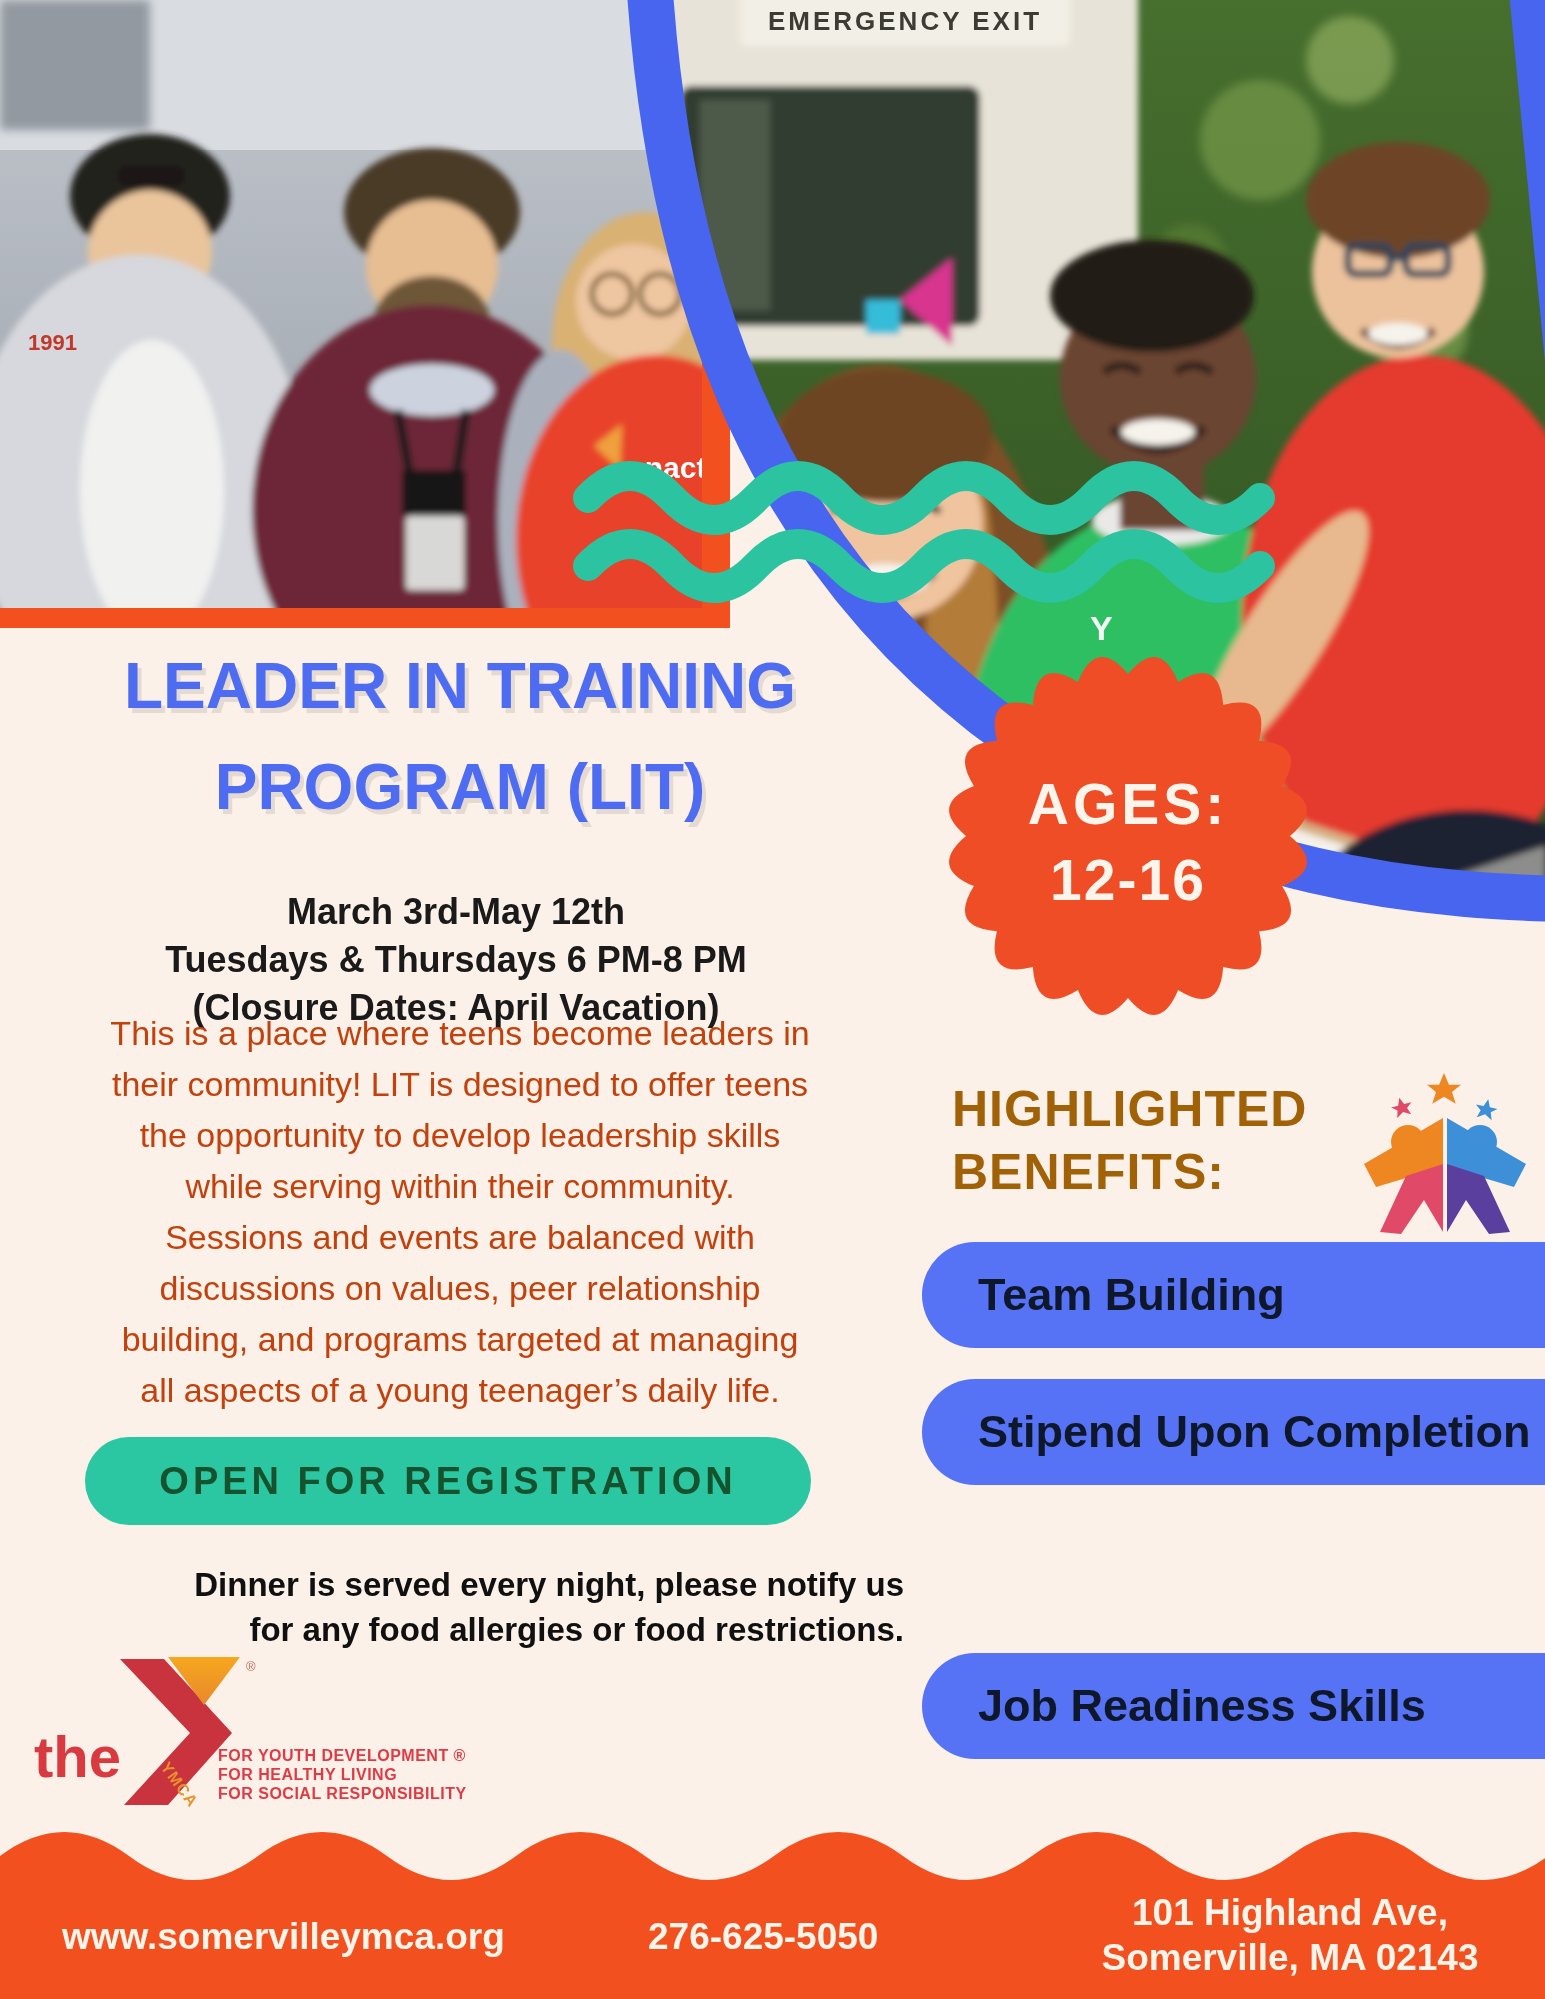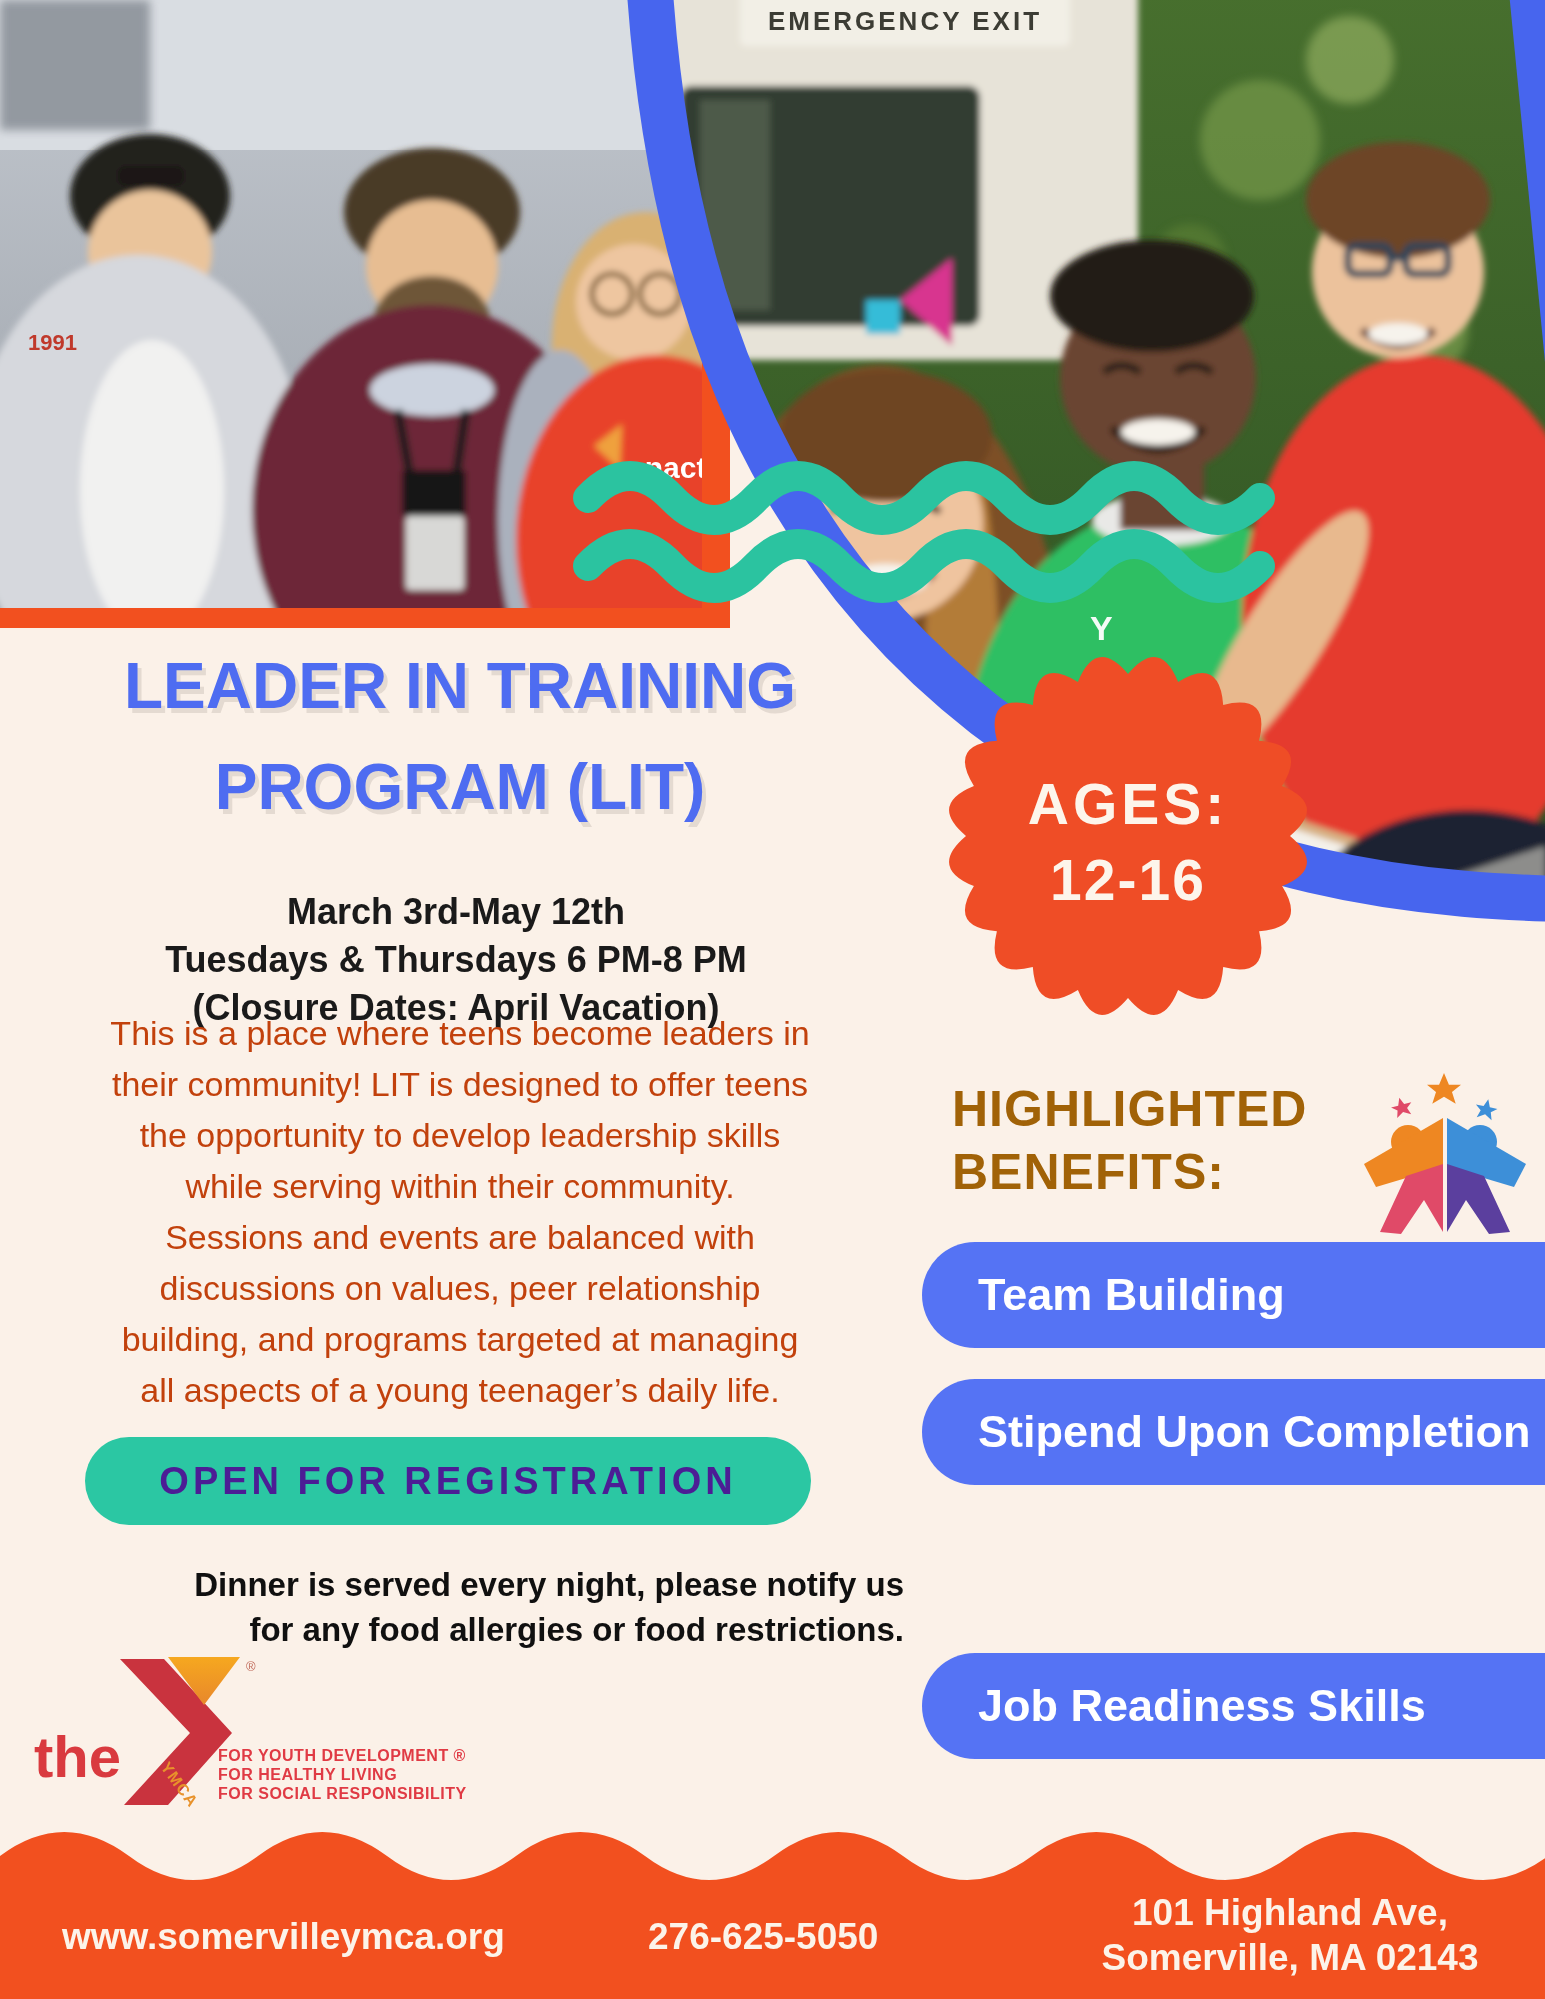--- a/index.html
+++ b/index.html
@@ -12,31 +12,31 @@
   .title{left:4px;top:636px;width:912px;text-align:center;
          font-size:64px;line-height:101px;font-weight:bold;color:#4E6CF1;
          letter-spacing:0px;white-space:pre-line;
          text-shadow:4px 5px 0 rgba(90,80,70,0.14);}
   .schedule{left:0;top:852px;width:912px;text-align:center;
          font-size:36px;line-height:48px;font-weight:bold;color:#1A1A1A;white-space:pre-line;margin-top:36px;}
   .description{left:16px;top:1008px;width:888px;text-align:center;
          font-size:34px;line-height:51px;font-weight:normal;color:#c2410c;white-space:pre-line;}
   .register-btn{left:85px;top:1437px;width:726px;height:88px;border-radius:44px;
          background:#2BC7A3;display:flex;align-items:center;justify-content:center;}
-  .register-btn span{font-size:38px;font-weight:bold;letter-spacing:4px;color:#4c1d95;}
+  .register-btn span{font-size:38px;font-weight:bold;letter-spacing:4px;color:#14532d;}
   .dinner{left:16px;top:1562px;width:888px;text-align:right;
          font-size:33px;line-height:45px;font-weight:bold;color:#101010;white-space:pre-line;}
 
   
   .benefits-heading{left:952px;top:1078px;width:400px;
          font-size:50px;line-height:63px;font-weight:bold;color:#a16207;
          letter-spacing:1px;white-space:pre-line;}
   .pill{left:922px;width:623px;height:106px;background:#5573F4;
         border-radius:53px 0 0 53px;display:flex;align-items:center;}
-  .pill span{padding-left:56px;font-size:45px;font-weight:bold;color:#ffffff;}
+  .pill span{padding-left:56px;font-size:45px;font-weight:bold;color:#0f172a;}
 
   
   .footer{left:0;top:1818px;width:1526px;height:181px;}
   .footer-text{color:#FCF3E9;font-weight:bold;}
   .f-website{left:62px;top:98px;font-size:37px;}
   .f-phone{left:648px;top:98px;font-size:37px;}
   .f-address{left:1060px;top:72px;width:460px;text-align:center;
              font-size:37px;line-height:45px;white-space:pre-line;}
 </style>
 </head>

